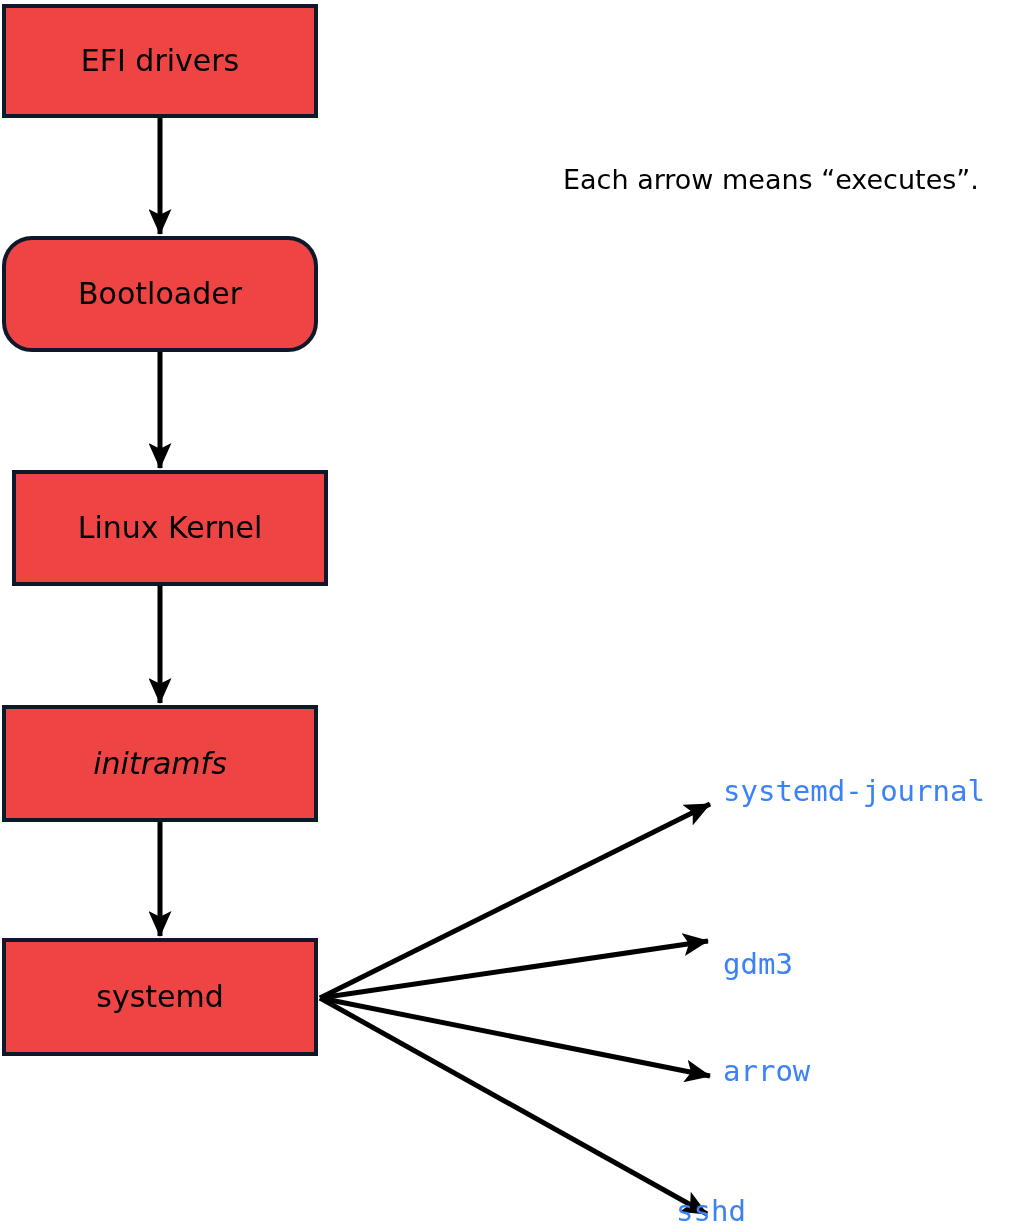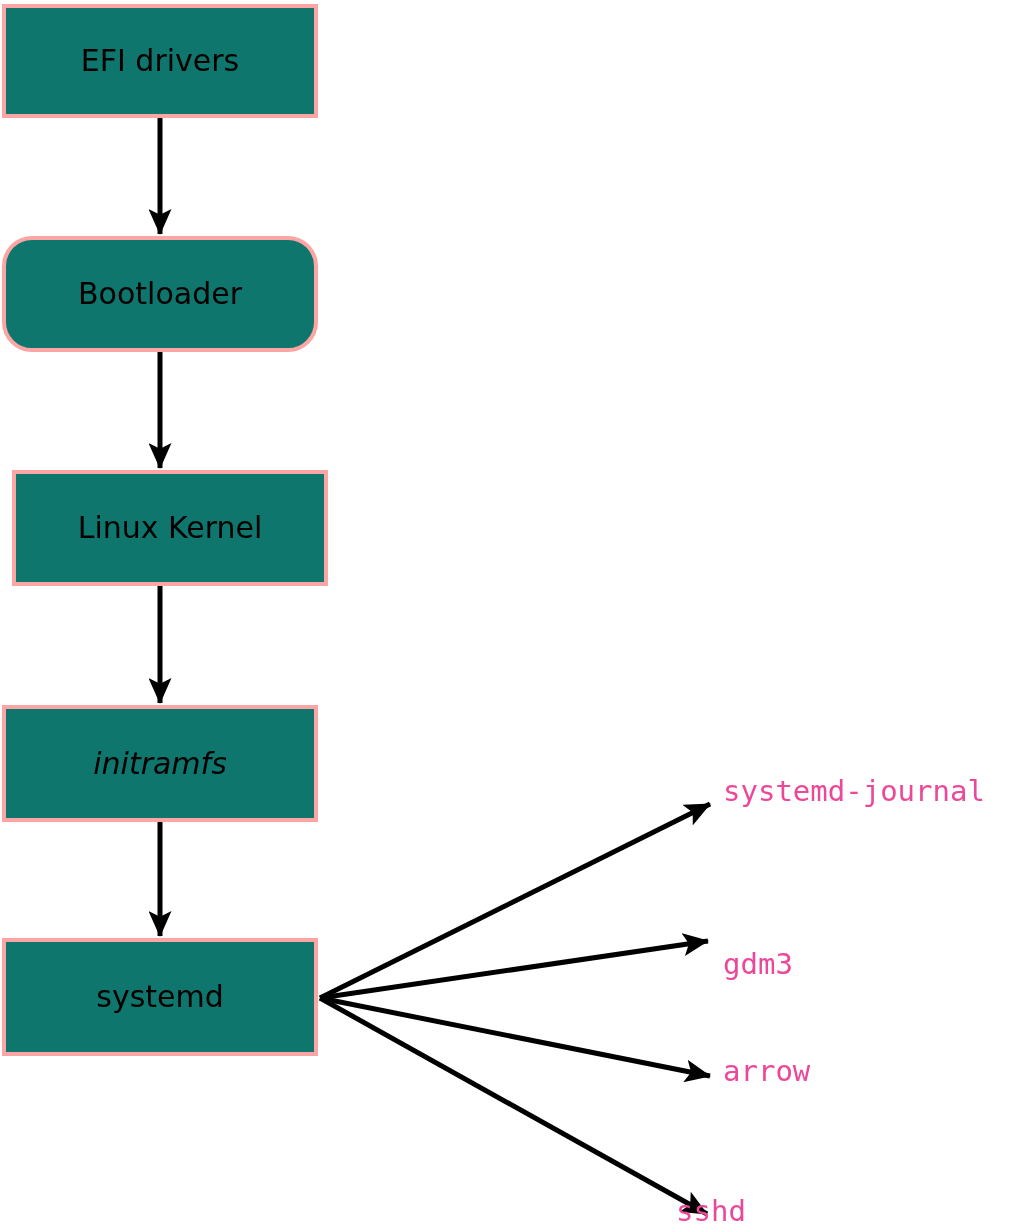--- a/index.html
+++ b/index.html
@@ -21,38 +21,38 @@
   #diagram-svg {
     position: absolute;
     left: 0;
     top: 0;
     width: 1023px;
     height: 1230px;
   }
   .node-box {
     position: absolute;
     box-sizing: border-box;
-    border: 4px solid #fca5a5;
-    background: #0f766e;
+    border: 4px solid #0f172a;
+    background: #ef4444;
     display: flex;
     align-items: center;
     justify-content: center;
   }
   .node-label {
     font-family: "DejaVu Sans", sans-serif;
     font-size: 30px;
     color: #000000;
     line-height: 1;
     white-space: nowrap;
   }
   .leaf-label {
     position: absolute;
     font-family: "DejaVu Sans Mono", monospace;
     font-size: 29px;
-    color: #ec4899;
+    color: #3b82f6;
     line-height: 1;
     white-space: nowrap;
     transform: translateY(-50%);
   }
   .caption {
     position: absolute;
     font-family: "DejaVu Sans", sans-serif;
     font-size: 27px;
     color: #000000;
     line-height: 1;
@@ -102,14 +102,15 @@
         <span class="node-label">systemd</span>
       </div>
     </div>
   <div id="leaf-layer">
       <div class="leaf-label" style="left: 723px; top: 791px;">systemd-journal</div>
       <div class="leaf-label" style="left: 723px; top: 964px;">gdm3</div>
       <div class="leaf-label" style="left: 723px; top: 1071px;">arrow</div>
       <div class="leaf-label" style="left: 676px; top: 1211px;">sshd</div>
     </div>
 
+  <div class="caption" style="left: 563px; top: 179px;">Each arrow means “executes”.</div>
 
 </div>
 
 </body></html>

